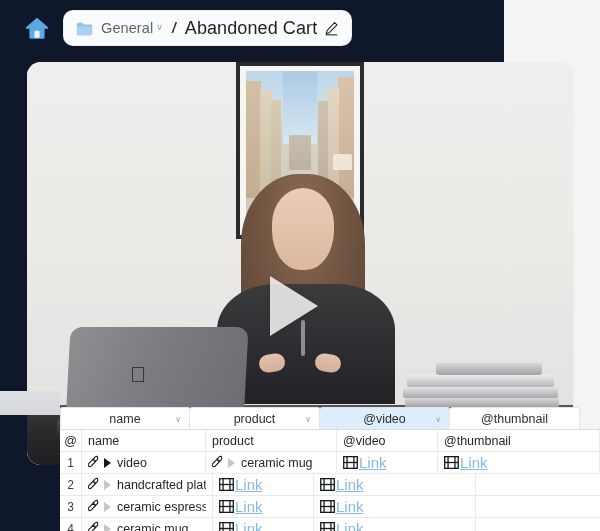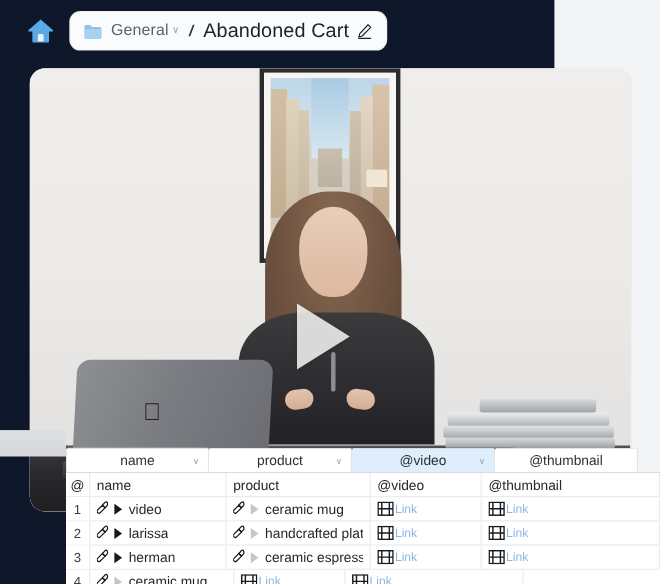--- a/index.html
+++ b/index.html
@@ -176,21 +176,21 @@
     border-right: 1px solid #e8eaed;
   }
   .gcell.idx { justify-content: center; color: #3a3d42; font-size: 12px;
                background: #fff; }
   .mic { width: 13px; height: 15px; flex: none; margin-right: 3px; }
   .ply { width: 0;height:0; flex:none;
          border-left: 7px solid #17191c; border-top:5px solid transparent;
          border-bottom:5px solid transparent; margin-right: 6px; }
   .ply.grey { border-left-color: #c3c6ca; }
   .film { width: 15px; height: 13px; flex: none; margin-right: 1px; }
-  .lnk { color: #86b9e4; font-size: 11px; }
+  .lnk { color: #86b9e4; text-decoration: underline; font-size: 15px; }
   .cellname { overflow: hidden; text-overflow: clip; white-space: nowrap; }
   .hdr-spacer { position:absolute; left:0; top:391px; width:60px; height:24px;
                 background: linear-gradient(180deg,#dddfe2,#d5d7da); }
 
   
   .wm {
     position: absolute; right: 8px; bottom: 4px;
     display: flex; align-items: center; gap: 6px; opacity: .95;
   }
   .wm-logo { width: 26px; height: 26px; flex: none; }
@@ -338,28 +338,20 @@
               <line x1="4.3" y1=".7" x2="4.3" y2="13.3" stroke="#17191c" stroke-width="1.4"></line>
               <line x1="11.7" y1=".7" x2="11.7" y2="13.3" stroke="#17191c" stroke-width="1.4"></line>
               <line x1=".7" y1="7" x2="15.3" y2="7" stroke="#17191c" stroke-width="1.4"></line>
             </svg>
           <span class="lnk">Link</span>
         </div>
       </div>
 
       <div class="grow">
         <div class="gcell idx" style="width:22px">2</div>
-        <div class="gcell" style="width:124px">
-          <svg class="mic" viewBox="0 0 14 16">
-              <path d="M9.6 1.2a3 3 0 0 1 0 4.3L8.2 6.9l-2.6-2.6 1.4-1.4a3 3 0 0 1 2.6-1.7z" fill="none" stroke="#17191c" stroke-width="1.2"></path>
-              <path d="M5.4 4.6 8 7.2l-4.6 4.6a1.8 1.8 0 0 1-2.6-2.6z" fill="none" stroke="#17191c" stroke-width="1.2"></path>
-            </svg>
-          <span class="ply"></span>
-          <span class="cellname">larissa</span>
-        </div>
         <div class="gcell" style="width:131px">
           <svg class="mic" viewBox="0 0 14 16">
               <path d="M9.6 1.2a3 3 0 0 1 0 4.3L8.2 6.9l-2.6-2.6 1.4-1.4a3 3 0 0 1 2.6-1.7z" fill="none" stroke="#17191c" stroke-width="1.2"></path>
               <path d="M5.4 4.6 8 7.2l-4.6 4.6a1.8 1.8 0 0 1-2.6-2.6z" fill="none" stroke="#17191c" stroke-width="1.2"></path>
             </svg>
           <span class="ply grey"></span>
           <span class="cellname">handcrafted plate</span>
         </div>
         <div class="gcell" style="width:101px">
           <svg class="film" viewBox="0 0 16 14">
@@ -376,28 +368,20 @@
               <line x1="4.3" y1=".7" x2="4.3" y2="13.3" stroke="#17191c" stroke-width="1.4"></line>
               <line x1="11.7" y1=".7" x2="11.7" y2="13.3" stroke="#17191c" stroke-width="1.4"></line>
               <line x1=".7" y1="7" x2="15.3" y2="7" stroke="#17191c" stroke-width="1.4"></line>
             </svg>
           <span class="lnk">Link</span>
         </div>
       </div>
 
       <div class="grow">
         <div class="gcell idx" style="width:22px">3</div>
-        <div class="gcell" style="width:124px">
-          <svg class="mic" viewBox="0 0 14 16">
-              <path d="M9.6 1.2a3 3 0 0 1 0 4.3L8.2 6.9l-2.6-2.6 1.4-1.4a3 3 0 0 1 2.6-1.7z" fill="none" stroke="#17191c" stroke-width="1.2"></path>
-              <path d="M5.4 4.6 8 7.2l-4.6 4.6a1.8 1.8 0 0 1-2.6-2.6z" fill="none" stroke="#17191c" stroke-width="1.2"></path>
-            </svg>
-          <span class="ply"></span>
-          <span class="cellname">herman</span>
-        </div>
         <div class="gcell" style="width:131px">
           <svg class="mic" viewBox="0 0 14 16">
               <path d="M9.6 1.2a3 3 0 0 1 0 4.3L8.2 6.9l-2.6-2.6 1.4-1.4a3 3 0 0 1 2.6-1.7z" fill="none" stroke="#17191c" stroke-width="1.2"></path>
               <path d="M5.4 4.6 8 7.2l-4.6 4.6a1.8 1.8 0 0 1-2.6-2.6z" fill="none" stroke="#17191c" stroke-width="1.2"></path>
             </svg>
           <span class="ply grey"></span>
           <span class="cellname"> ceramic espresso</span>
         </div>
         <div class="gcell" style="width:101px">
           <svg class="film" viewBox="0 0 16 14">

